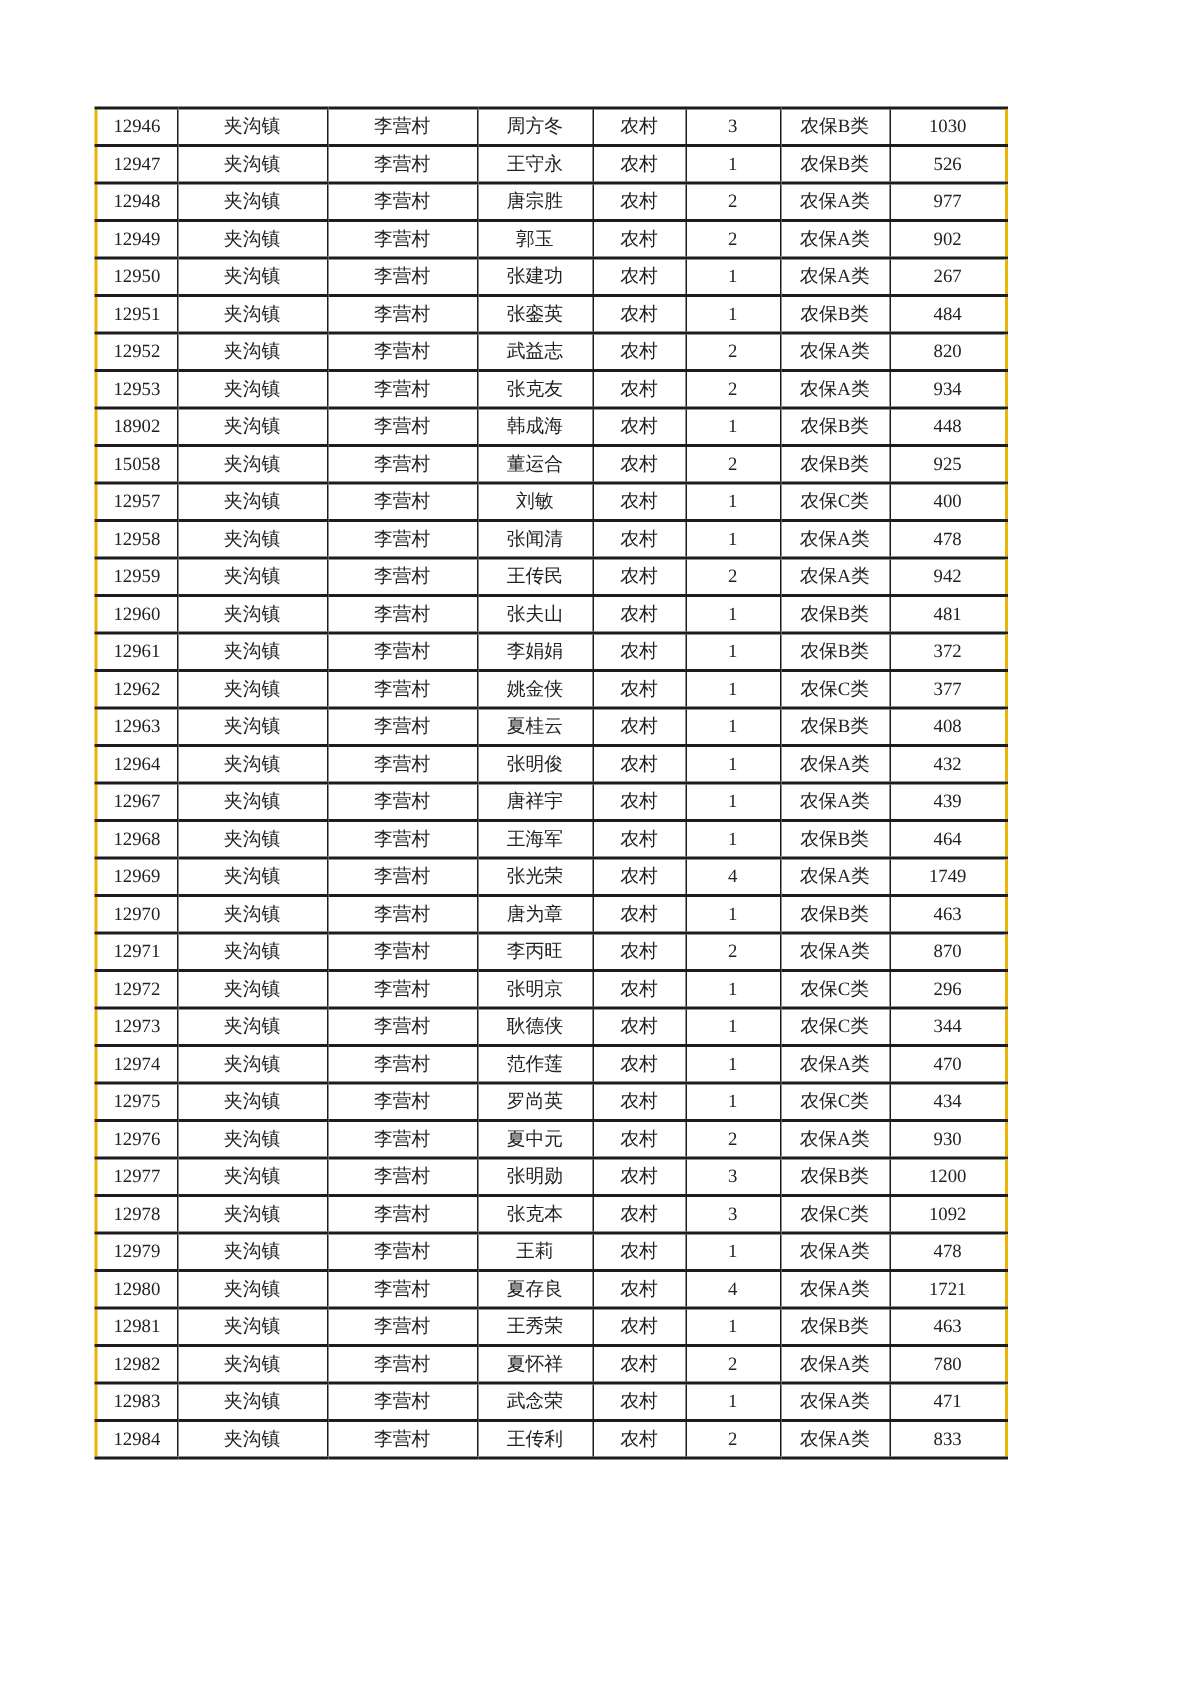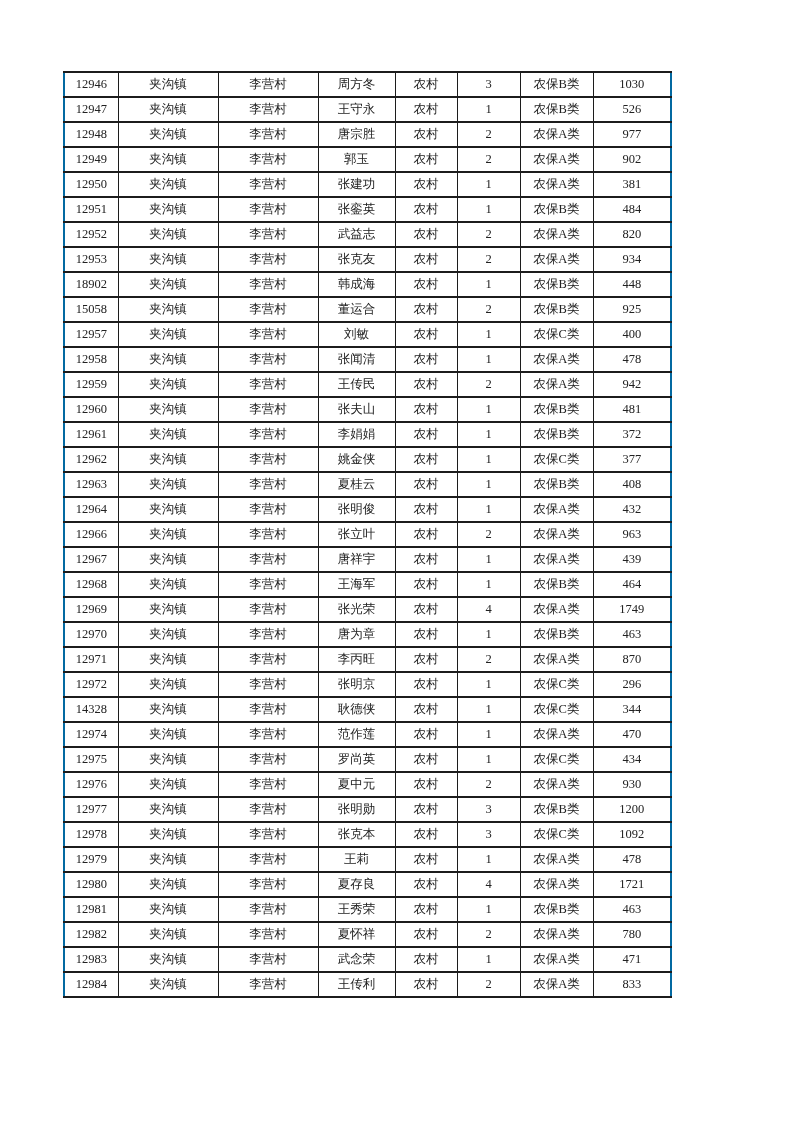--- a/index.html
+++ b/index.html
@@ -31,21 +31,21 @@
     height: 23px;
     padding: 0;
     text-align: center;
     vertical-align: middle;
     font-size: 12.5px;
     color: #212121;
     white-space: nowrap;
     overflow: hidden;
   }
   table.records {
-    border: 2px solid #0369a1;
+    border: 2px solid #eab308;
   }
 </style>
 </head>
 <body>
 
 <div class="page">
   <table class="records">
     <colgroup>
       <col style="width:54px">
       <col style="width:100px">
@@ -98,21 +98,21 @@
           <td>902</td>
         </tr>
         <tr>
           <td>12950</td>
           <td>夹沟镇</td>
           <td>李营村</td>
           <td>张建功</td>
           <td>农村</td>
           <td>1</td>
           <td>农保A类</td>
-          <td>381</td>
+          <td>267</td>
         </tr>
         <tr>
           <td>12951</td>
           <td>夹沟镇</td>
           <td>李营村</td>
           <td>张銮英</td>
           <td>农村</td>
           <td>1</td>
           <td>农保B类</td>
           <td>484</td>
@@ -231,30 +231,20 @@
           <td>12964</td>
           <td>夹沟镇</td>
           <td>李营村</td>
           <td>张明俊</td>
           <td>农村</td>
           <td>1</td>
           <td>农保A类</td>
           <td>432</td>
         </tr>
         <tr>
-          <td>12966</td>
-          <td>夹沟镇</td>
-          <td>李营村</td>
-          <td>张立叶</td>
-          <td>农村</td>
-          <td>2</td>
-          <td>农保A类</td>
-          <td>963</td>
-        </tr>
-        <tr>
           <td>12967</td>
           <td>夹沟镇</td>
           <td>李营村</td>
           <td>唐祥宇</td>
           <td>农村</td>
           <td>1</td>
           <td>农保A类</td>
           <td>439</td>
         </tr>
         <tr>
@@ -301,21 +291,21 @@
           <td>12972</td>
           <td>夹沟镇</td>
           <td>李营村</td>
           <td>张明京</td>
           <td>农村</td>
           <td>1</td>
           <td>农保C类</td>
           <td>296</td>
         </tr>
         <tr>
-          <td>14328</td>
+          <td>12973</td>
           <td>夹沟镇</td>
           <td>李营村</td>
           <td>耿德侠</td>
           <td>农村</td>
           <td>1</td>
           <td>农保C类</td>
           <td>344</td>
         </tr>
         <tr>
           <td>12974</td>

